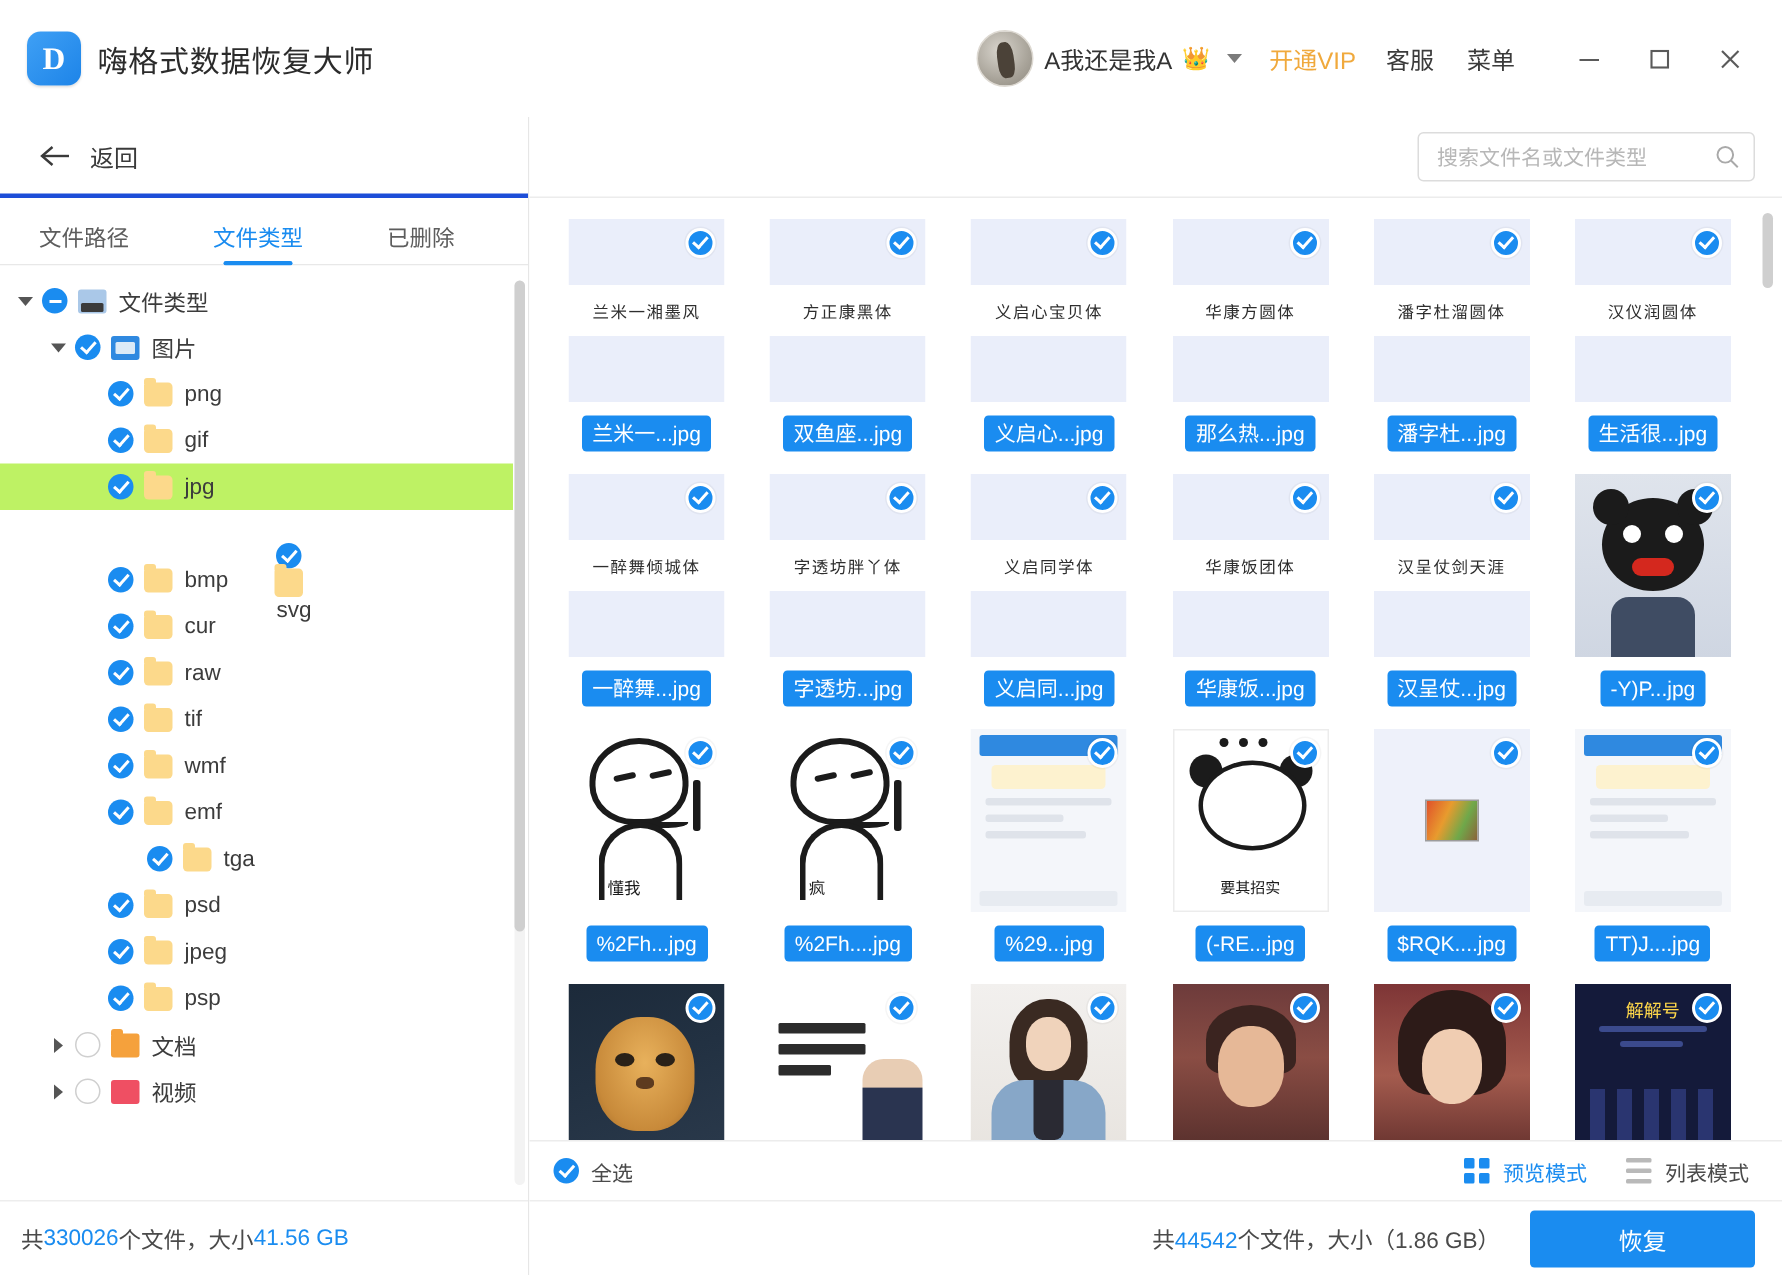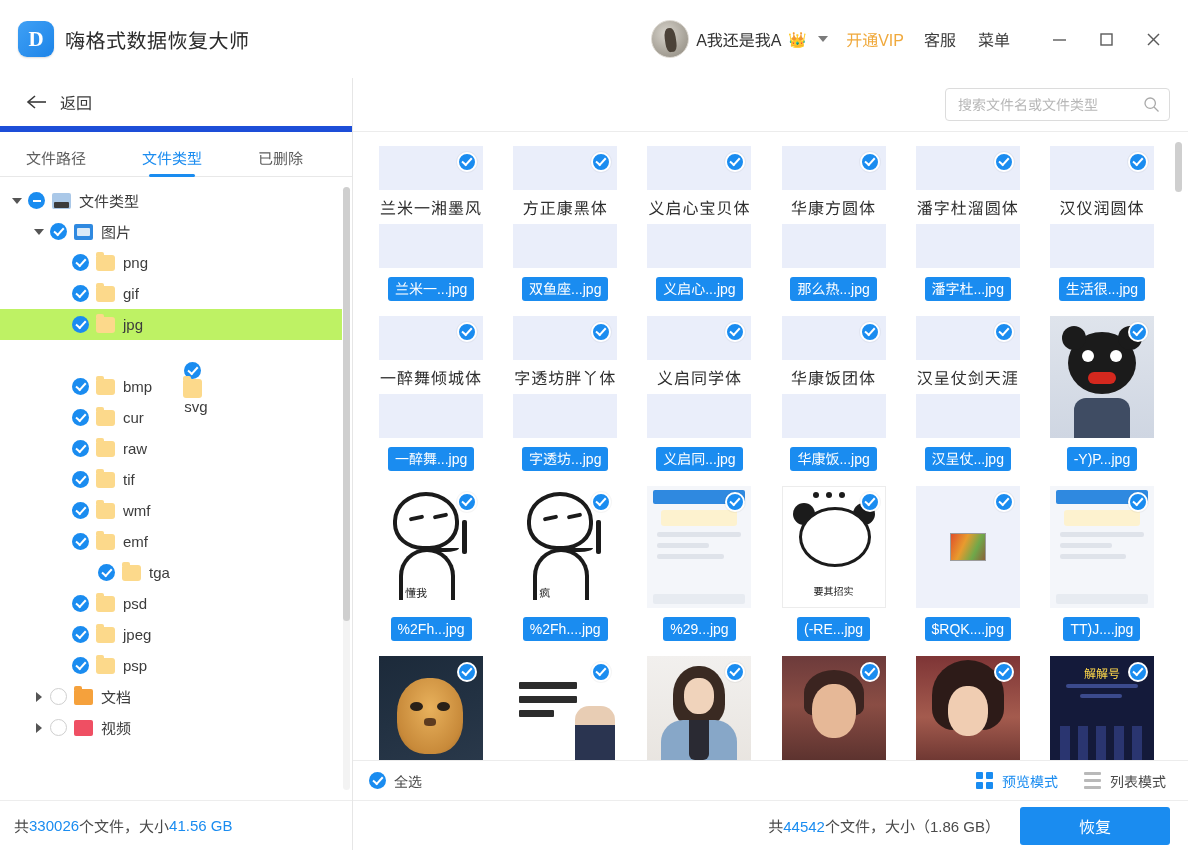--- a/index.html
+++ b/index.html
@@ -78,21 +78,21 @@
     width: 353px; flex: 0 0 353px;
     display: flex; flex-direction: column;
     background: #ffffff;
     border-right: 1px solid #e6e6e6;
     min-height: 0;
   }
   .back-bar {
     height: 54px; flex: 0 0 54px;
     display: flex; align-items: center; gap: 12px;
     padding-left: 26px;
-    border-bottom: 6px solid #1d4ed8;
+    border-bottom: 3px solid #1d4ed8;
     background: #fff;
   }
   .back-arrow { color: #3a3a3a; display: flex; }
   .back-text { font-size: 16px; color: #3a3a3a; }
 
   .type-tabs {
     height: 45px; flex: 0 0 45px;
     display: flex; align-items: flex-end;
     padding: 0 26px;
     border-bottom: 1px solid #e8e8e8;
@@ -279,21 +279,21 @@
     font-size: 14px; line-height: 1;
     padding: 5px 7px; border-radius: 3px;
     white-space: nowrap; overflow: hidden;
     text-overflow: clip;
   }
 
   
   .t-font { background: #ffffff; width: 104px; height: 122px;
             display: flex; flex-direction: column; justify-content: space-between; }
   .t-font .blk { background: #eaeefa; width: 100%; height: 44px; }
-  .t-font .mid { color: #2e2e2e; font-size: 16px; text-align: center;
+  .t-font .mid { color: #2e2e2e; font-size: 11px; text-align: center;
                  letter-spacing: 1px; white-space: nowrap; overflow: hidden; }
 
   .meme { width: 104px; height: 122px; background:#fff; position: relative; }
   .meme .head {
     position: absolute; left: 14px; top: 6px;
     width: 66px; height: 58px; border: 4px solid #1b1b1b;
     border-radius: 50% 50% 45% 45%; background: #fff;
   }
   .meme .body {
     position: absolute; left: 20px; top: 62px;

